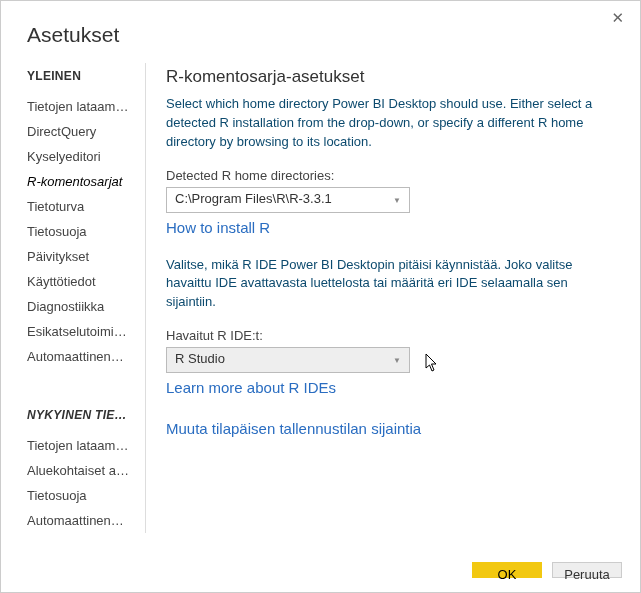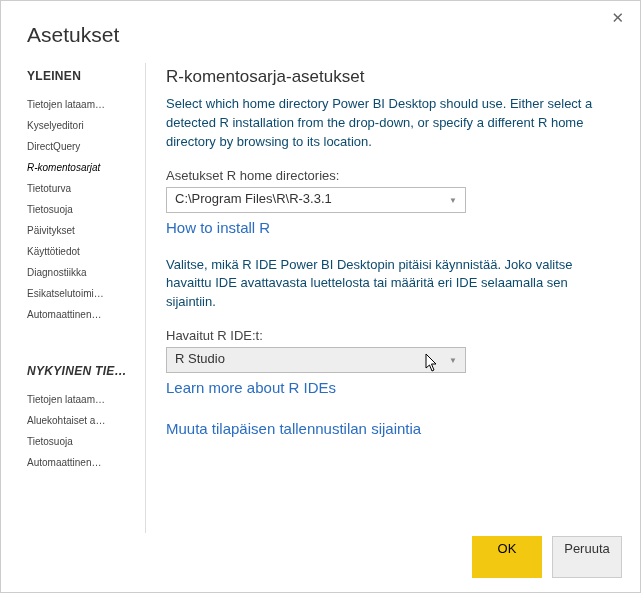--- a/index.html
+++ b/index.html
@@ -49,21 +49,21 @@
     overflow: hidden;
     text-overflow: ellipsis;
     white-space: nowrap;
     max-width: 110px;
   }
   .section-header.second {
     margin-top: 40px;
     font-style: italic;
   }
   .nav-item {
-    font-size: 10px;
+    font-size: 13px;
     color: #444;
     padding: 4px 0;
     margin-bottom: 2px;
     cursor: pointer;
     overflow: hidden;
     text-overflow: ellipsis;
     white-space: nowrap;
     max-width: 110px;
   }
   .nav-item.selected {
@@ -106,21 +106,21 @@
     width: 300px;
     height: 26px;
     border: 1px solid #bbb;
     background: #fff;
     padding: 3px 8px;
     font-size: 13px;
     color: #333;
     cursor: pointer;
     margin-bottom: 6px;
   }
-  .select-box.wide { width: 300px; }
+  .select-box.wide { width: 244px; }
   .select-box .caret {
     position: absolute;
     right: 8px;
     top: 50%;
     transform: translateY(-50%);
     font-size: 8px;
     color: #888;
   }
   .select-box.hovered {
     background: #eee;
@@ -141,21 +141,21 @@
   }
   .footer {
     position: absolute;
     bottom: 14px;
     right: 18px;
     display: flex;
     gap: 10px;
   }
   .btn {
     min-width: 70px;
-    height: 42px;
+    height: 16px;
     border: 1px solid #ccc;
     background: #eee;
     font-size: 13px;
     cursor: pointer;
     text-align: center;
     line-height: 24px;
     padding: 0 10px;
   }
   .btn.primary {
     background: #f2c811;
@@ -168,22 +168,22 @@
 
 <div class="close-x">✕</div>
 
 <div class="dialog-title">Asetukset</div>
 
 <div class="content">
   <div class="sidebar">
     <div class="section-header">YLEINEN</div>
     <div id="section1-items">
         <div class="nav-item">Tietojen lataam…</div>
+        <div class="nav-item">DirectQuery</div>
         <div class="nav-item">Kyselyeditori</div>
-        <div class="nav-item">DirectQuery</div>
         <div class="nav-item selected">R-komentosarjat</div>
         <div class="nav-item">Tietoturva</div>
         <div class="nav-item">Tietosuoja</div>
         <div class="nav-item">Päivitykset</div>
         <div class="nav-item">Käyttötiedot</div>
         <div class="nav-item">Diagnostiikka</div>
         <div class="nav-item">Esikatselutoimi…</div>
         <div class="nav-item">Automaattinen…</div>
       </div>
     <div class="section-header second">NYKYINEN TIE…</div>
@@ -192,21 +192,21 @@
         <div class="nav-item">Aluekohtaiset a…</div>
         <div class="nav-item">Tietosuoja</div>
         <div class="nav-item">Automaattinen…</div>
       </div>
   </div>
 
   <div class="main">
     <div class="main-heading">R-komentosarja-asetukset</div>
     <div class="desc">Select which home directory Power BI Desktop should use. Either select a detected R installation from the drop-down, or specify a different R home directory by browsing to its location.</div>
 
-    <div class="field-label">Asetukset R home directories:</div>
+    <div class="field-label">Detected R home directories:</div>
     <div class="select-box wide">
       <span>C:\Program Files\R\R-3.3.1</span>
       <span class="caret">▼</span>
     </div>
     <span class="link">How to install R</span>
 
     <div class="desc">Valitse, mikä R IDE Power BI Desktopin pitäisi käynnistää. Joko valitse havaittu IDE avattavasta luettelosta tai määritä eri IDE selaamalla sen sijaintiin.</div>
 
     <div class="field-label">Havaitut R IDE:t:</div>
     <div class="select-box wide hovered" style="position:relative;">

